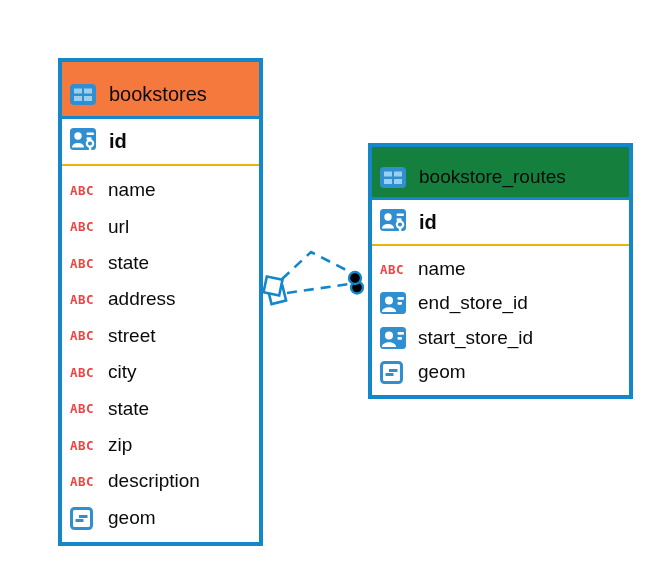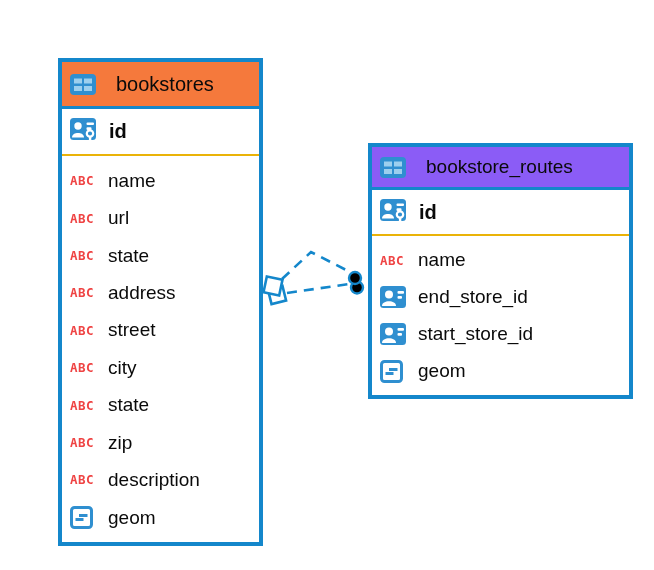--- a/index.html
+++ b/index.html
@@ -7,27 +7,27 @@
     position:relative;width:654px;height:570px;background:#ffffff;overflow:hidden;
     font-family:"Liberation Sans","DejaVu Sans",sans-serif;color:#0a0a0a;
   }
   .etable{
     position:absolute;box-sizing:border-box;background:#fff;
     border:4px solid #1487CB;display:flex;flex-direction:column;z-index:1;
   }
   .t1{left:58px;top:58px;width:205px;height:488px;}
   .t2{left:368px;top:143px;width:265px;height:256px;}
   .thead{
-    display:flex;align-items:center;gap:14px;padding:0 0 0 8px;
+    display:flex;align-items:center;gap:7px;padding:10px 0 0 8px;
     border-bottom:3px solid #1487CB;flex:0 0 auto;
   }
   .t1 .thead{height:44px;font-size:20px;}
   .t2 .thead{height:40px;font-size:19px;}
   .thead.orange{background:#F5793C;}
-  .thead.gray{background:#8b5cf6;}
+  .thead.gray{background:#15803d;}
   .pkrow{
     display:flex;align-items:center;gap:7px;padding:0 0 0 8px;
     border-bottom:2px solid #eab308;font-weight:bold;flex:0 0 auto;
   }
   .t1 .pkrow{height:45px;font-size:20px;}
   .t2 .pkrow{height:44px;font-size:20px;}
   .cols{display:flex;flex-direction:column;flex:1 1 auto;padding:6px 0 5px 0;}
   .row{display:flex;align-items:center;gap:6px;padding-left:8px;flex:1 1 auto;font-size:19px;}
   .iconslot{width:32px;flex:0 0 32px;display:flex;align-items:center;justify-content:flex-start;}
   .abc{

